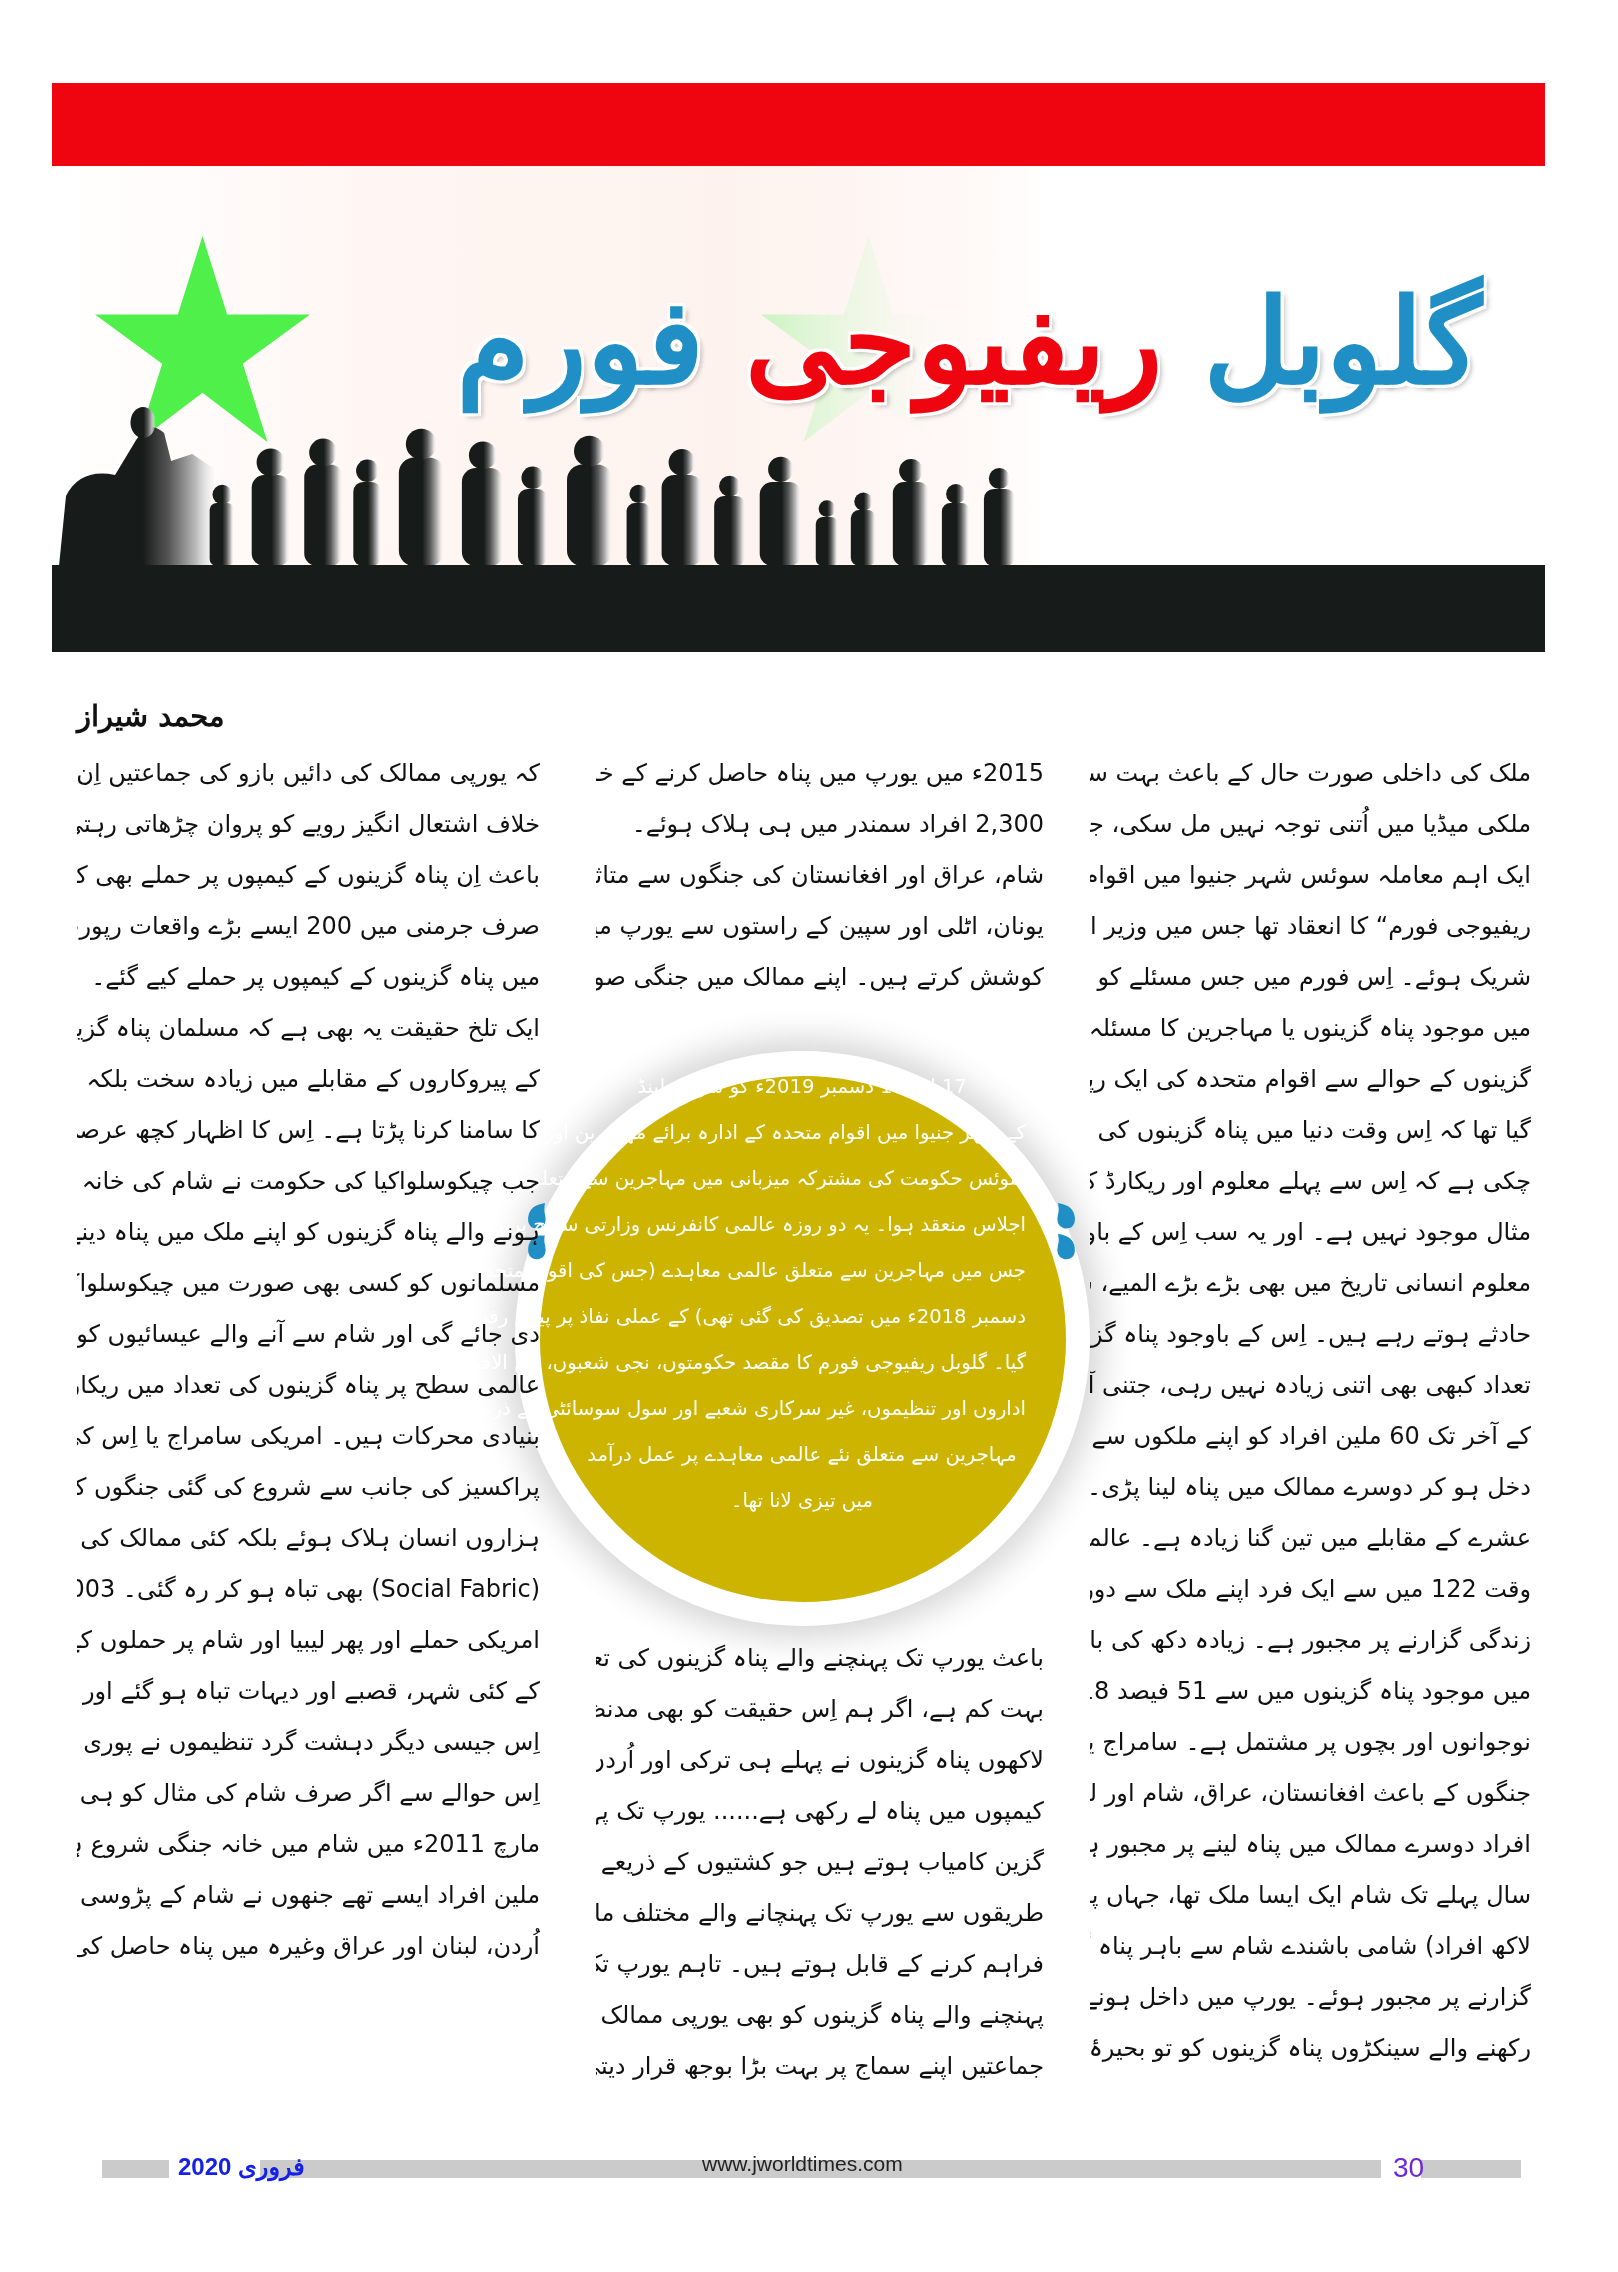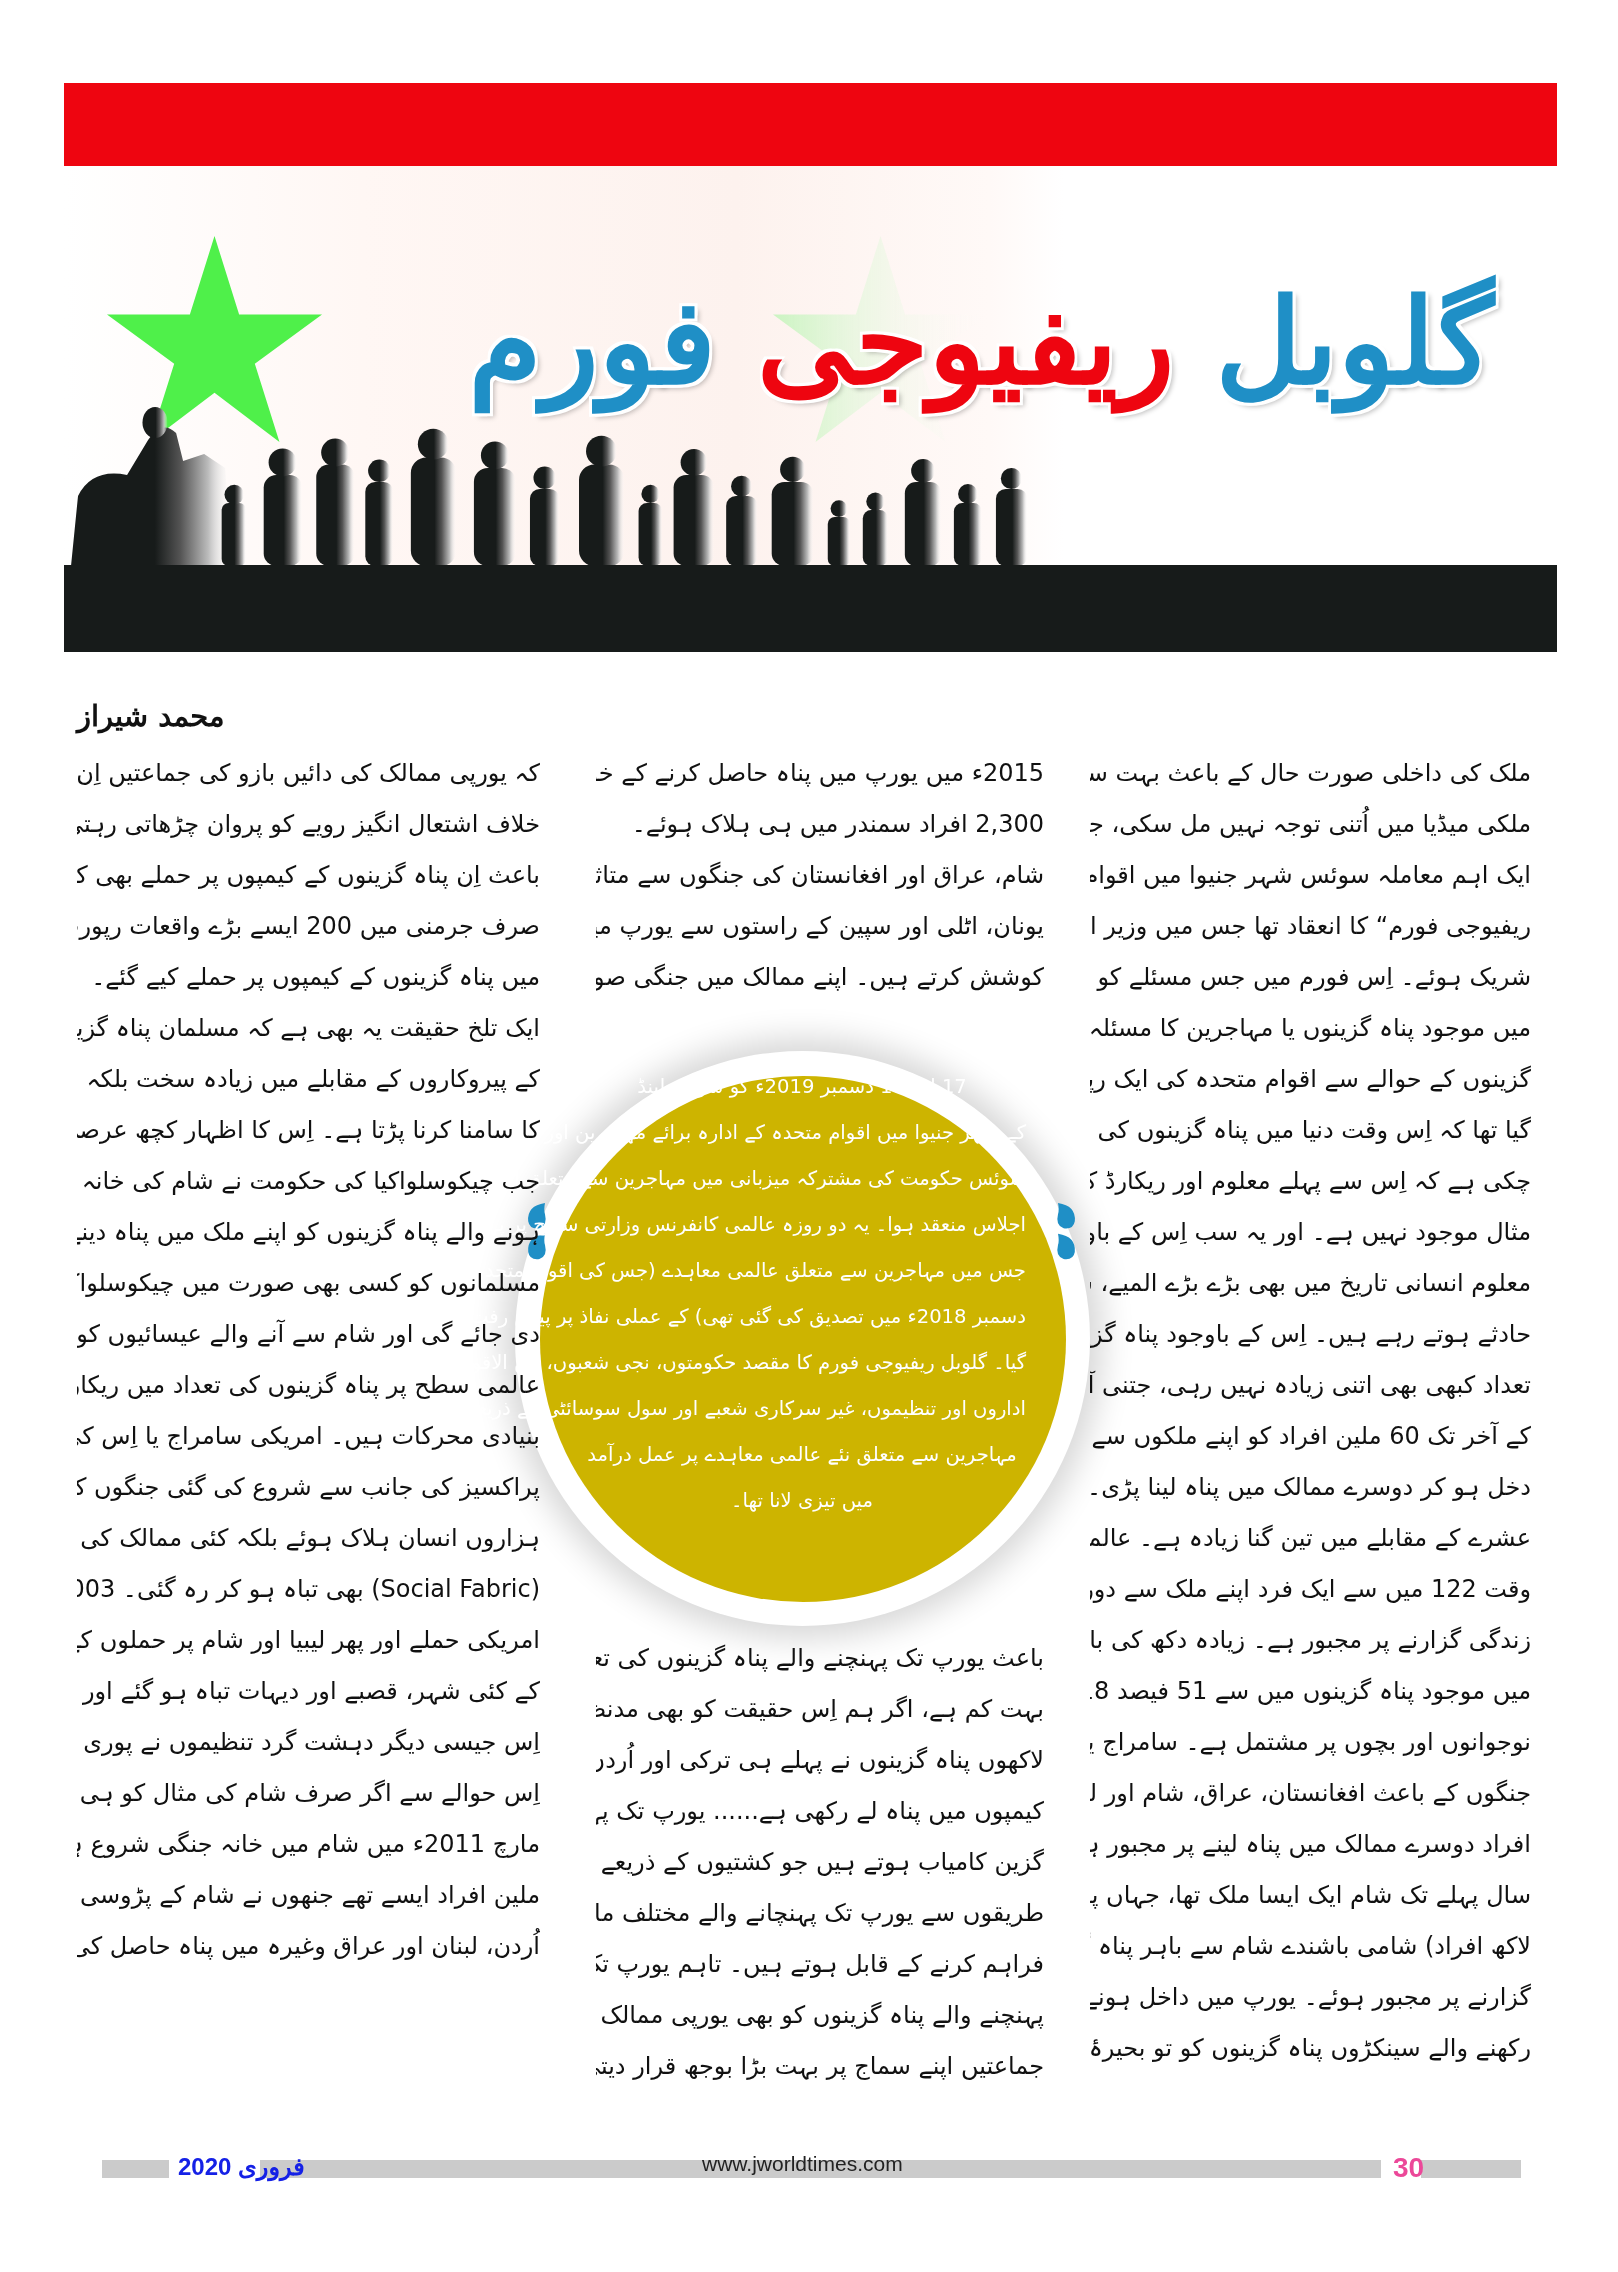--- a/index.html
+++ b/index.html
@@ -1,20 +1,20 @@
 <!DOCTYPE html>
 <html style="font-size:11.2px"><head>
 <meta charset="utf-8">
 <style>
   * { box-sizing: border-box; margin: 0; padding: 0; }
   html, body { width: 1619px; height: 2273px; background: #ffffff; overflow: hidden; }
   body { position: relative; font-family: "DejaVu Sans", sans-serif; color: #111; }
 
   
-  .banner { position: absolute; left: 64px; top: 83px; width: 1493px; height: 569px; overflow: hidden; }
+  .banner { position: absolute; left: 52px; top: 83px; width: 1493px; height: 569px; overflow: hidden; }
   .band-red { position: absolute; left: 0; top: 0; width: 100%; height: 83px; background: #ee0510; }
   .band-mid { position: absolute; left: 0; top: 83px; width: 100%; height: 404px;
     background: linear-gradient(90deg, #ffffff 0%, #fff7f4 20%, #fdf2ee 45%, #fff9f7 62%, #ffffff 67%, #ffffff 100%); }
   .band-black { position: absolute; left: 0; top: 482px; width: 100%; height: 87px; background: #171b1a; }
   .star { position: absolute; }
   .star svg { width: 100%; height: 100%; display: block; }
   .star-1 { left: 35px; top: 153px; width: 231px; height: 224px; }
   .star-2 { left: 701px; top: 153px; width: 231px; height: 224px; opacity: 0.45; }
   .crowd { position: absolute; left: 0; top: 315px; width: 1002px; height: 175px; }
   .crowd svg { width: 100%; height: 100%; display: block; }
@@ -54,22 +54,22 @@
 
   
   .footer { position: absolute; left: 102px; top: 2160px; width: 1419px; height: 26px; }
   .footer-bar { position: absolute; left: 0; top: 0; height: 18px; background: #cbcbcb; }
   .fb-1 { left: 0; width: 67px; }
   .fb-2 { left: 158px; width: 1121px; }
   .fb-3 { left: 1319px; width: 100px; }
   .footer-date { position: absolute; left: 76px; top: -7px; font-family: "Liberation Sans", sans-serif; font-weight: bold;
     font-size: 24px; color: #1521e6; direction: rtl; white-space: nowrap; }
   .footer-url { position: absolute; left: 600px; top: -8.4px; font-family: "Liberation Sans", sans-serif; font-size: 21px; color: #222; }
-  .footer-page { position: absolute; left: 1291px; top: -8.4px; font-family: "Liberation Sans", sans-serif; font-weight: bold;
-    font-size: 28px; color: #ec4899; }
+  .footer-page { position: absolute; left: 1291px; top: -8.4px; font-family: "Liberation Sans", sans-serif; font-weight: normal;
+    font-size: 28px; color: #6d28d9; }
 </style>
 </head>
 <body>
 
 <div class="banner">
   <div class="band-red"></div>
   <div class="band-mid"></div>
   <div class="star star-1">
     <svg viewBox="0 0 100 100">
         <polygon points="50,0 61,35 98,35 68,57 79,92 50,70 21,92 32,57 2,35 39,35" fill="#4ff04a"></polygon>

